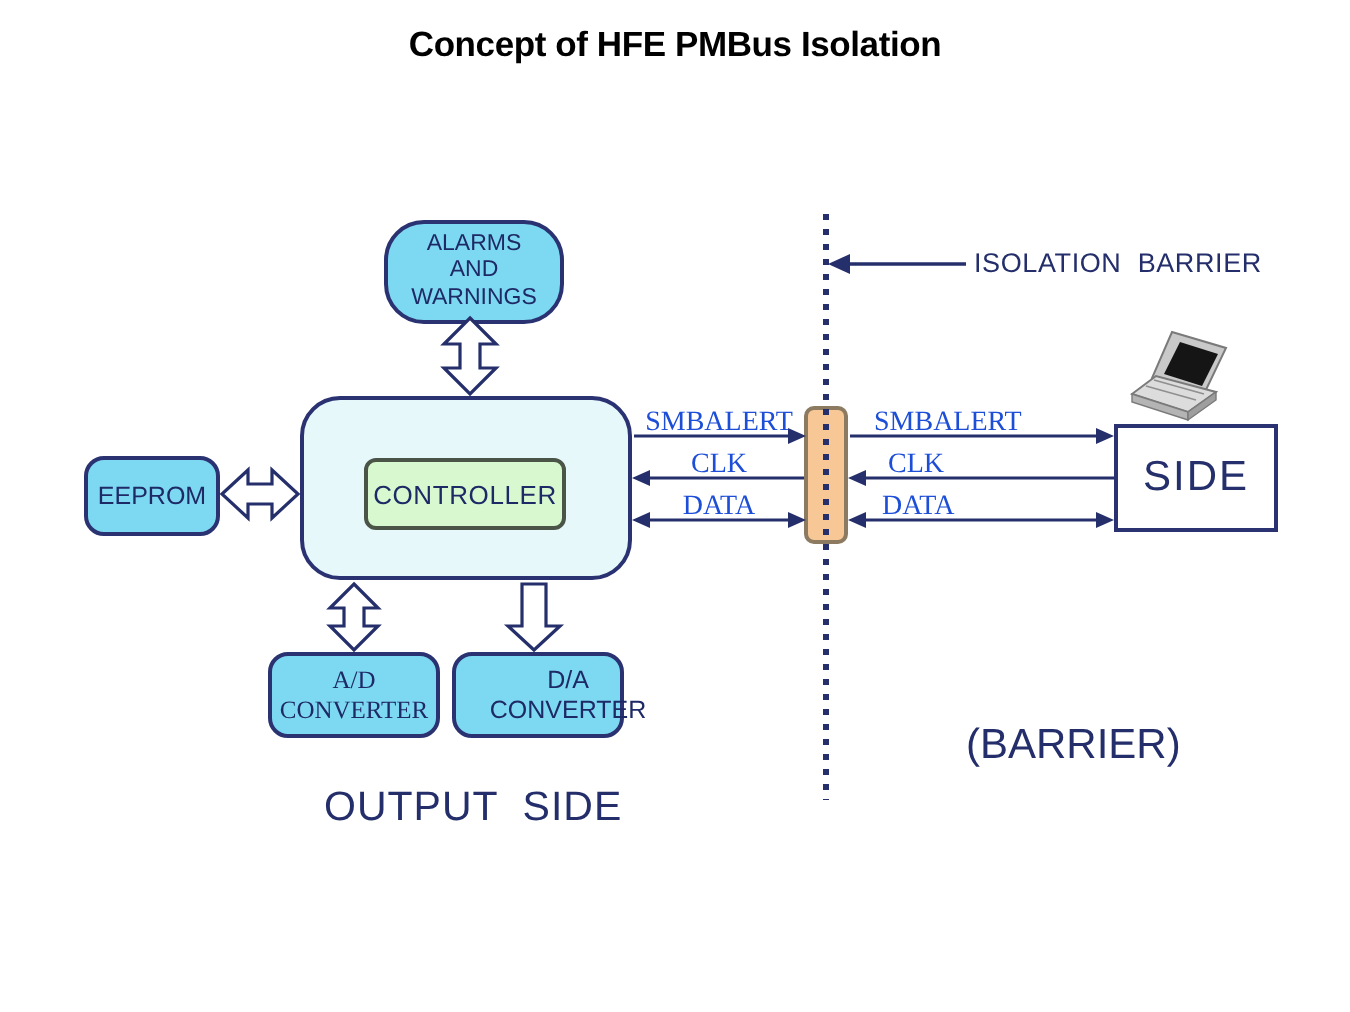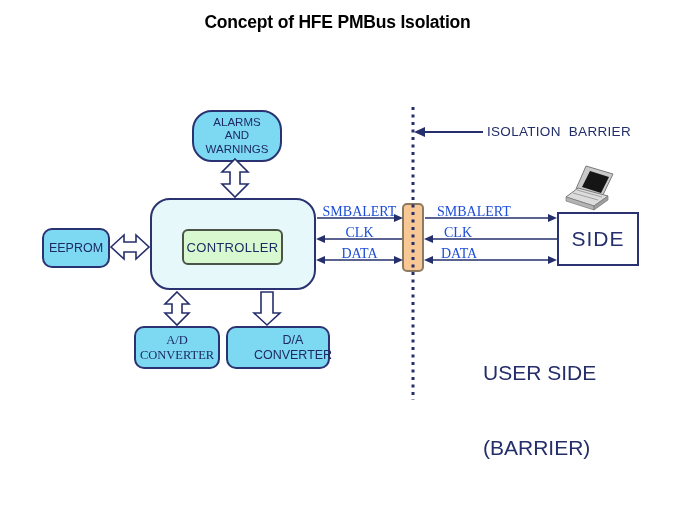--- a/index.html
+++ b/index.html
@@ -19,21 +19,21 @@
   }
   .cyan{background:#7dd8f1;}
   #alarms-box{left:192px;top:110px;width:90px;height:52px;border-radius:20px;font-size:11.5px;line-height:13.5px;}
   #controller-outer{left:150px;top:198px;width:166px;height:92px;border-radius:20px;background:#e7f8fb;}
   #controller-inner{
     left:182px;top:229px;width:101px;height:36px;border-radius:6px;background:#d8f9cf;
     border:2px solid #4a5547;font-size:13px;letter-spacing:0.3px;
   }
   #eeprom-box{left:42px;top:228px;width:68px;height:40px;border-radius:10px;font-size:12.5px;}
   #ad-box{left:134px;top:326px;width:86px;height:43px;border-radius:10px;font-size:12.5px;line-height:15px;font-family:Liberation Serif, serif;}
-  #da-box{left:226px;top:326px;width:104px;height:43px;border-radius:10px;font-size:12.5px;line-height:15px;padding-left:30px;}
+  #da-box{left:226px;top:326px;width:86px;height:43px;border-radius:10px;font-size:12.5px;line-height:15px;padding-left:30px;}
   #user-box{left:557px;top:212px;width:82px;height:54px;background:#ffffff;font-size:21px;letter-spacing:1px;color:#242f6b;}
   #isolator-box{
     position:absolute;left:402px;top:203px;width:22px;height:69px;box-sizing:border-box;
     background:#f7c795;border:2px solid #8c7b60;border-radius:5px;z-index:1;
   }
   svg.overlay{position:absolute;left:0;top:0;z-index:5;pointer-events:none;}
   .sig{
     position:absolute;z-index:6;color:#1d4ed8;font-family:"Liberation Serif",serif;
     font-size:14px;white-space:pre;
   }
@@ -147,18 +147,18 @@
 
   <span class="sig ctr" style="left:317px;top:204px;">SMBALERT</span>
   <span class="sig ctr" style="left:317px;top:225px;">CLK</span>
   <span class="sig ctr" style="left:317px;top:246px;">DATA</span>
 
   <span class="sig" style="left:437px;top:204px;">SMBALERT</span>
   <span class="sig" style="left:444px;top:225px;">CLK</span>
   <span class="sig" style="left:441px;top:246px;">DATA</span>
 
   <div id="lbl-isolation">ISOLATION  BARRIER</div>
+  <div id="lbl-output">OUTPUT  SIDE</div>
   <div id="lbl-userside">
-    <div>USER SIDE</div>
     <div>(BARRIER)</div>
   </div>
 
 </div>
 
 </body></html>

